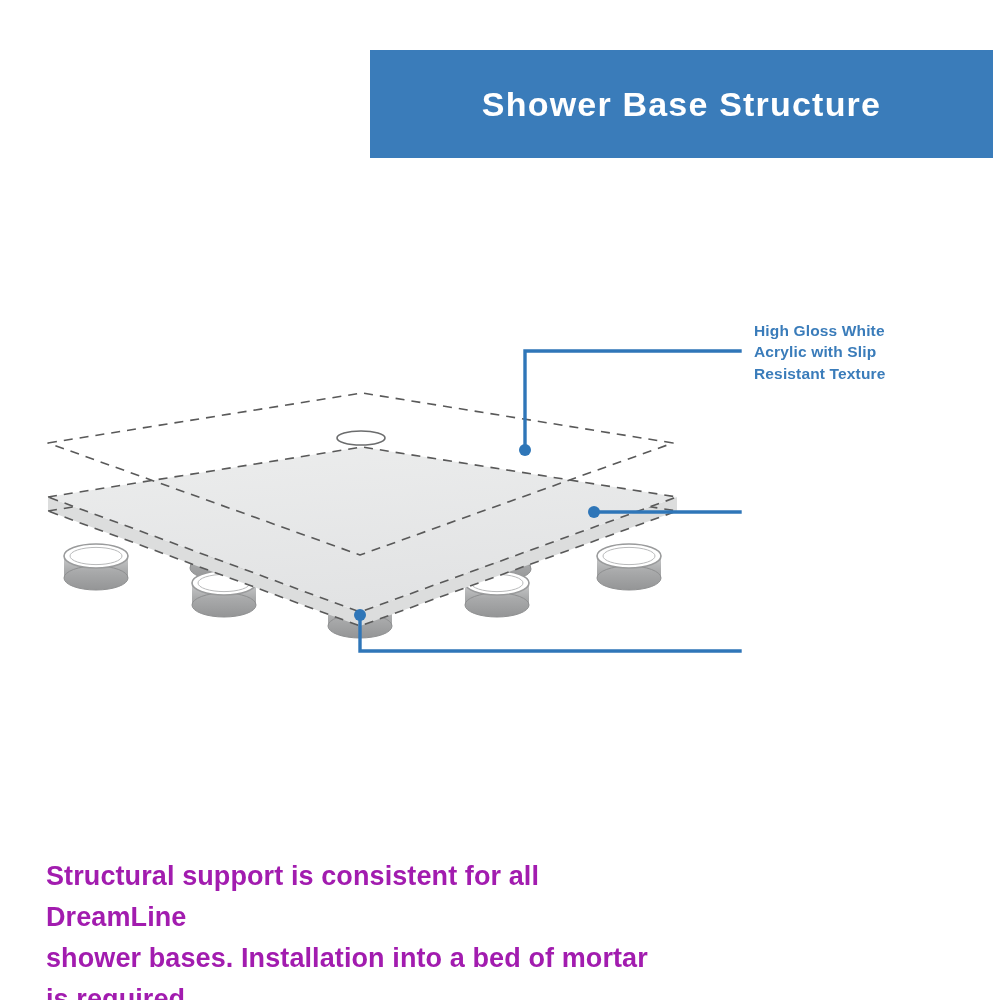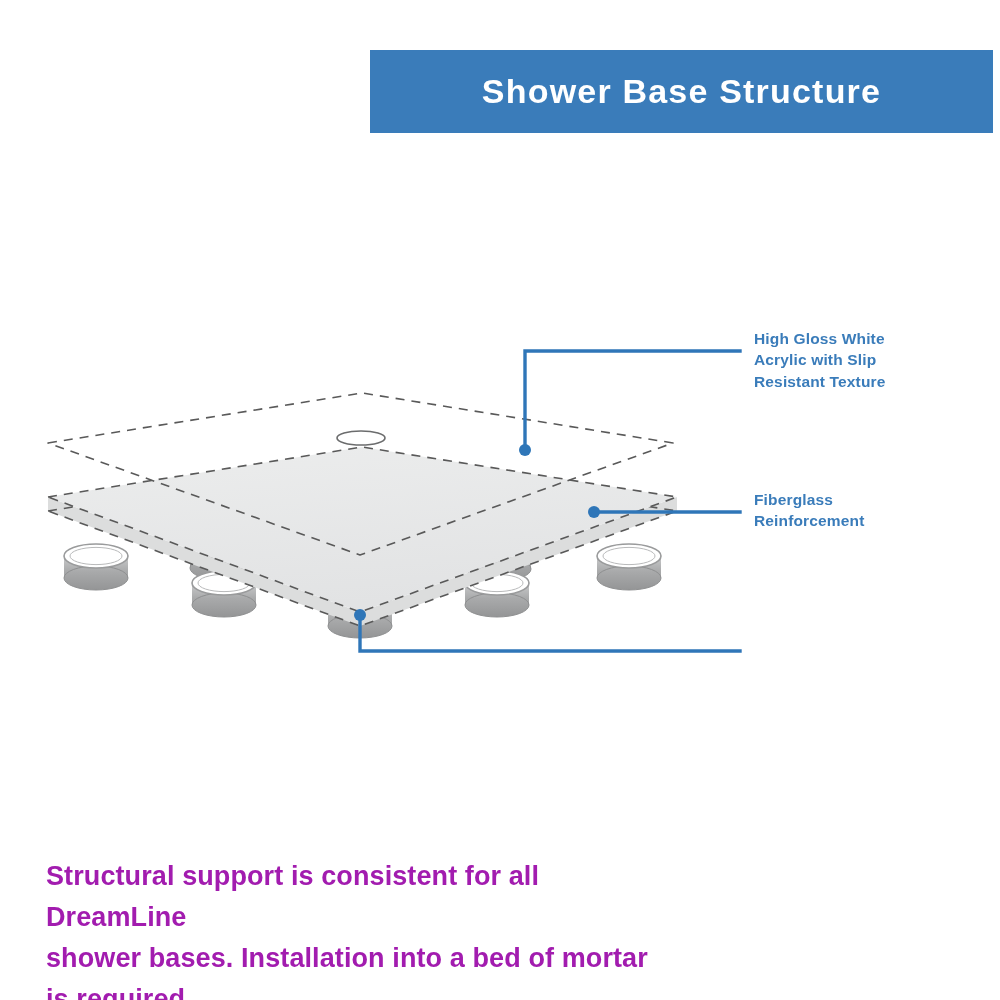--- a/index.html
+++ b/index.html
@@ -20,21 +20,21 @@
     width: 1000px;
     height: 1000px;
   }
 
   
   .title-banner {
     position: absolute;
     left: 370px;
     top: 50px;
     width: 623px;
-    height: 83px;
+    height: 108px;
     background: #3a7cba;
     display: flex;
     align-items: center;
     justify-content: center;
   }
   .title-banner .title-text {
     color: #ffffff;
     font-size: 34px;
     font-weight: bold;
     letter-spacing: 1.2px;
@@ -46,21 +46,21 @@
   .callout {
     position: absolute;
     color: #3a7cba;
     font-size: 15.5px;
     font-weight: bold;
     line-height: 1.38;
     letter-spacing: 0.15px;
     font-family: "Liberation Sans", sans-serif;
     white-space: pre-line;
   }
-  #callout-acrylic   { left: 754px; top: 328px; width: 230px; }
+  #callout-acrylic   { left: 754px; top: 320px; width: 230px; }
   #callout-fiberglass{ left: 754px; top: 489px; width: 230px; }
   #callout-support   { left: 754px; top: 630px; width: 230px; }
 
   
   .caption {
     position: absolute;
     left: 46px;
     top: 856px;
     width: 640px;
     color: #a21caf;
@@ -194,21 +194,19 @@
         <path d="M360,615 L360,651 L740,651" fill="none" stroke="#2f76b8" stroke-width="3.4" stroke-linecap="square"></path>
         <circle cx="360" cy="615" r="6" fill="#2f76b8"></circle>
       </g>
     </g>
   </svg>
 
   <div class="callout" id="callout-acrylic">High Gloss White
 Acrylic with Slip
 Resistant Texture</div>
 
-  <div class="callout" id="callout-fiberglass">Fiberglass
-Reinforcement</div>
 
 
   <div class="caption">Structural support is consistent for all DreamLine
 shower bases. Installation into a bed of mortar
 is required.</div>
 
 </div>
 
 </body></html>

